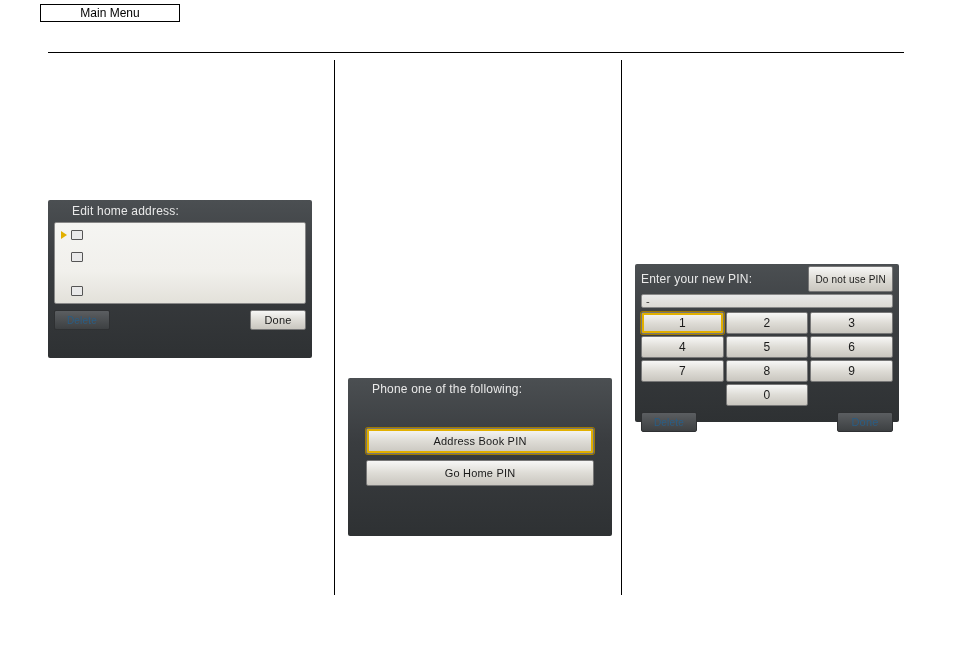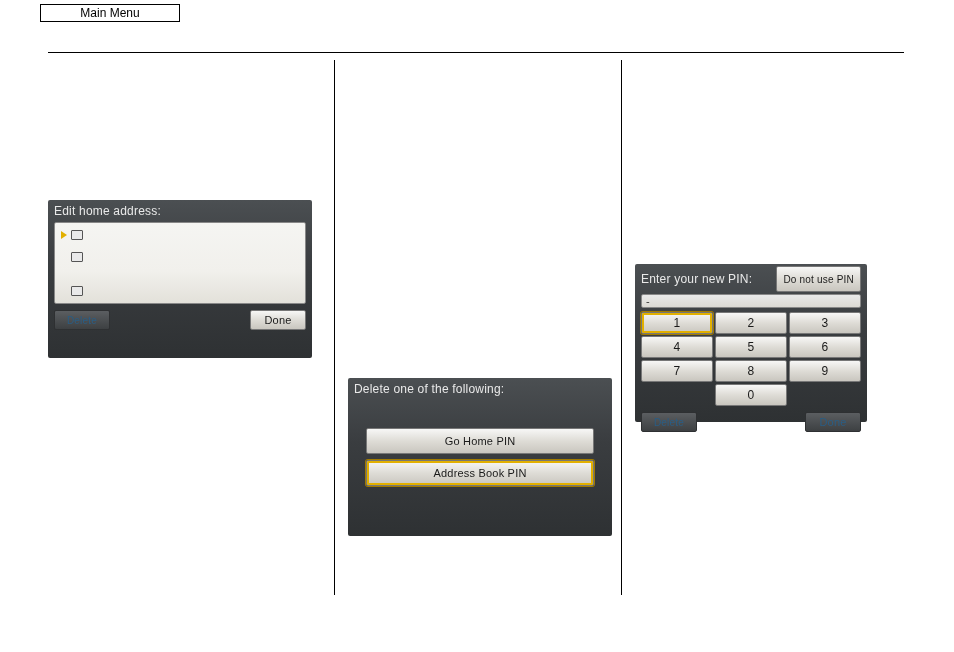--- a/index.html
+++ b/index.html
@@ -51,21 +51,21 @@
     background: linear-gradient(180deg,#4b4f52 0%, #3a3d40 40%, #2e3133 100%);
     border-radius: 2px;
     color: #fff;
     font-size: 12px;
     font-family: "Arial Narrow", Arial, sans-serif;
     letter-spacing: 0.2px;
   }
   .screen-title {
     color: #e9e9e9;
     font-size: 12px;
-    padding: 4px 6px 2px 6px;
+    padding: 4px 6px 2px 24px;
   }
   
   .s1 {
     left: 0px;
     top: 140px;
     width: 264px;
     height: 158px;
   }
   .s1 .list-area {
     margin: 2px 6px 4px 6px;
@@ -171,21 +171,21 @@
     justify-content: center;
     border-radius: 2px;
   }
   .wide-btn.highlight {
     box-shadow: 0 0 0 2px #e2b000 inset, 0 0 0 1px #a07a00;
   }
   
   .s3 {
     left: 13px;
     top: 204px;
-    width: 232px;
+    width: 264px;
     height: 158px;
   }
   .s3 .header-row {
     display: flex;
     align-items: center;
     justify-content: space-between;
     padding: 2px 6px 0 6px;
   }
   .s3 .hdr-title {
     color: #e9e9e9;
@@ -283,24 +283,24 @@
         <div class="ghost-btn">Delete</div>
         <div class="done-btn">Done</div>
       </div>
     </div>
   </div>
 
   <div class="col-sep"></div>
 
   <div class="col">
     <div class="screen s2">
-      <div class="screen-title">Delete one of the following:</div>
+      <div class="screen-title">Phone one of the following:</div>
       <div class="opt-stack">
+        <div class="wide-btn highlight">Address Book PIN</div>
         <div class="wide-btn">Go Home PIN</div>
-        <div class="wide-btn highlight">Address Book PIN</div>
       </div>
     </div>
   </div>
 
   <div class="col-sep"></div>
 
   <div class="col">
     <div class="screen s3">
       <div class="header-row">
         <div class="hdr-title">Enter your new PIN:</div>

